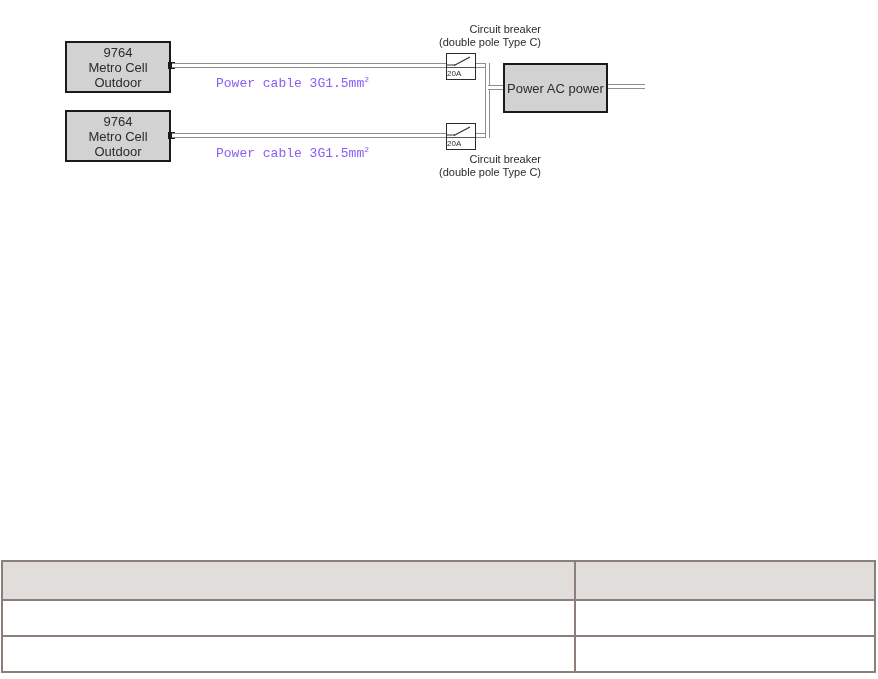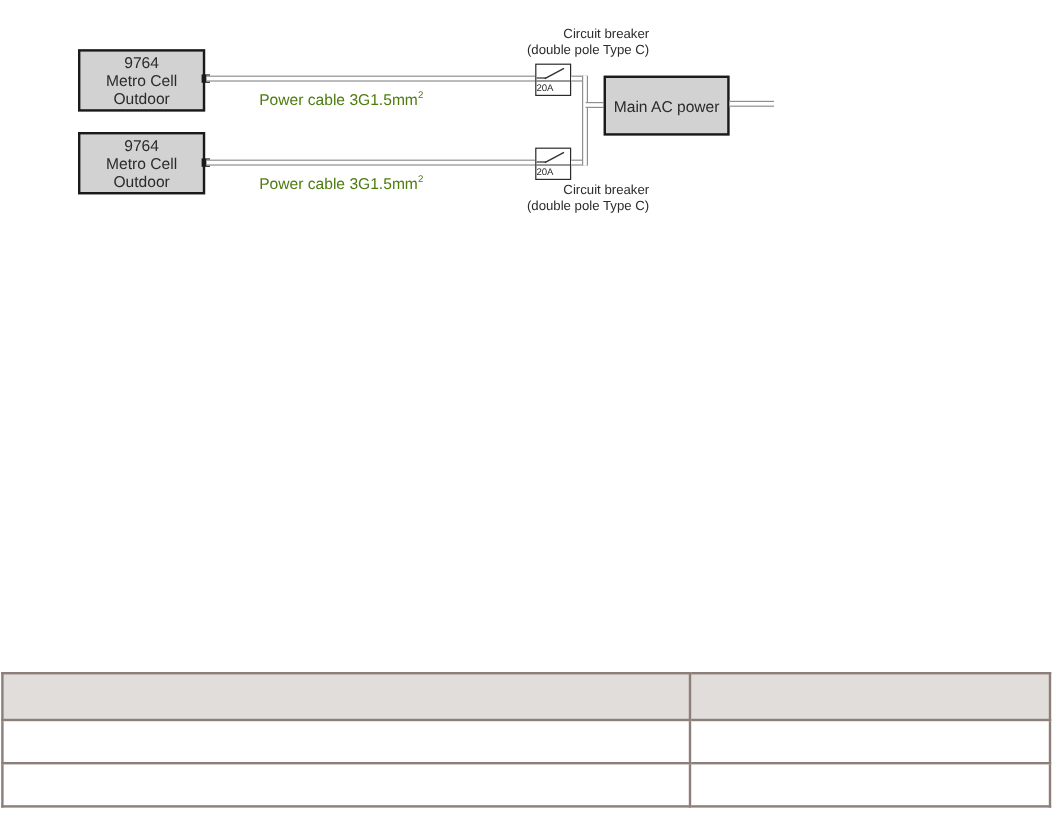--- a/index.html
+++ b/index.html
@@ -62,21 +62,21 @@
   }
 
   
   .caption {
     position:absolute; width:156px; text-align:right;
     font-size:11px; line-height:13px; color:#2b2b2b;
   }
   .caption-top { left:385px; top:23px; }
   .caption-bottom { left:385px; top:153px; }
   .cable-label {
-    position:absolute; font-size:13px; color:#4d7c0f; white-space:nowrap;
+    position:absolute; font-size:13px; color:#8b5cf6; white-space:nowrap;font-family:Liberation Mono, monospace;
   }
   .cable-label sup { font-size:8px; }
   .cable-label-1 { left:216px; top:75px; }
   .cable-label-2 { left:216px; top:145px; }
 
   
   .spec-table {
     position:absolute; left:1px; top:560px; width:875px;
     border-collapse:collapse; table-layout:fixed;
   }
@@ -137,21 +137,21 @@
     </svg>
     <div class="breaker-rating">20A</div>
   </div>
 
   <div class="dline-h out-1"></div>
   <div class="dline-h out-2"></div>
   <div class="dline-v vjoin"></div>
   <div class="dline-h feed"></div>
 
   <div class="main-power">
-    <span>Main AC power</span>
+    <span>Power AC power</span>
   </div>
 
   <div class="dline-h mains-out"></div>
 
   <table class="spec-table">
     <colgroup>
       <col class="col-1">
       <col class="col-2">
     </colgroup>
     <thead>

